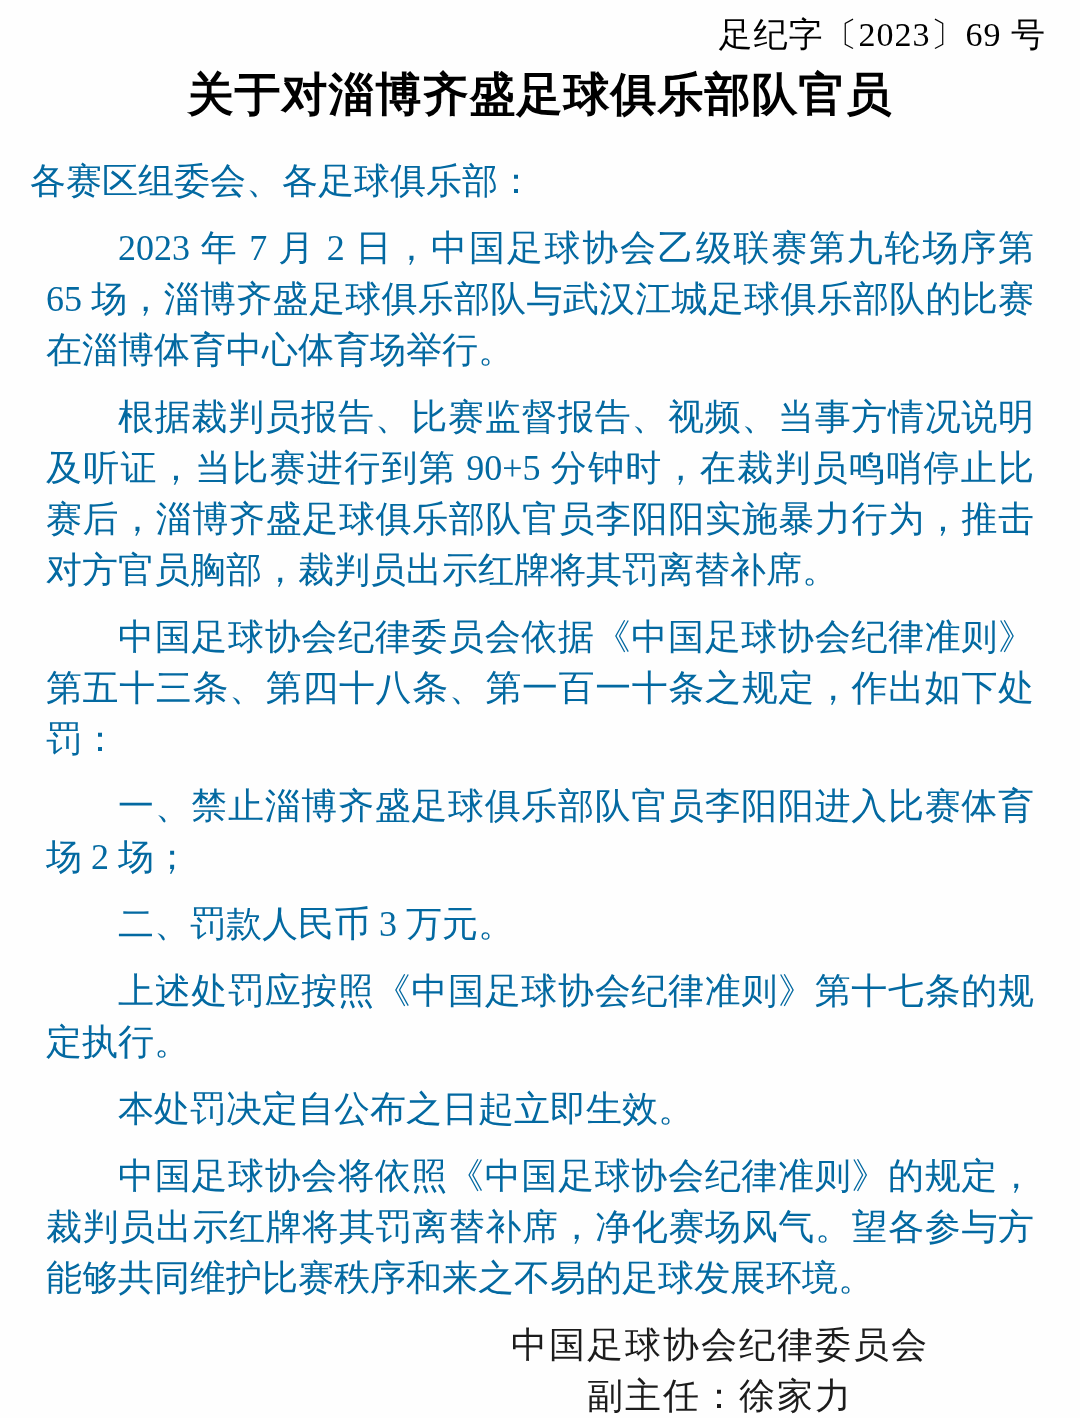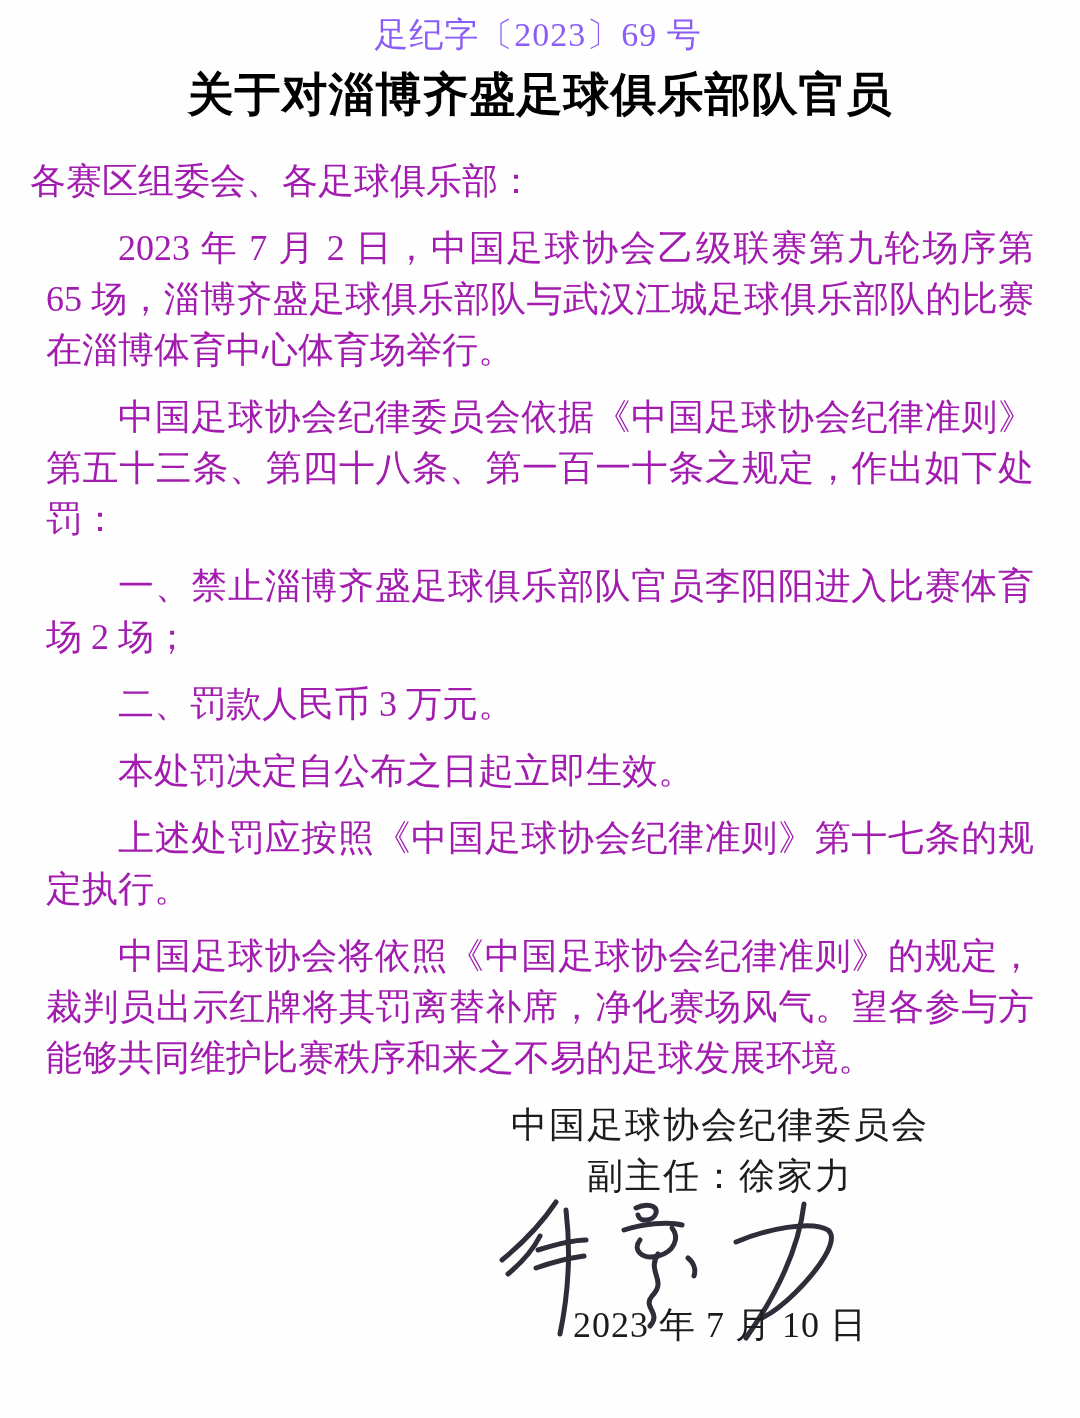--- a/index.html
+++ b/index.html
@@ -15,45 +15,45 @@
     overflow: hidden;
   }
   .page {
     width: 1080px;
     height: 1418px;
     box-sizing: border-box;
     padding: 12px 30px 20px 30px;
     background: #fefefe;
   }
   .doc-number {
-    text-align: center;
+    text-align: right;
     font-size: 34px;
     line-height: 46px;
-    color: #8b5cf6;
+    color: #000000;
     letter-spacing: 1px;
     padding-right: 4px;
   }
   .doc-title {
     text-align: center;
     font-weight: 700;
     font-size: 46px;
     line-height: 61px;
     color: #000000;
     margin-top: 6px;
   }
   .doc-title .t-line {
     display: block;
     letter-spacing: 1px;
   }
   .body-text {
     margin-top: 14px;
     font-size: 36px;
     line-height: 51px;
     text-align: justify;
-    color: #a21caf;
+    color: #0369a1;
   }
   .salutation {
     margin: 0;
   }
   p.para {
     margin: 16px;
     text-indent: 72px;
   }
   .signature-block {
     width: 600px;
@@ -90,25 +90,26 @@
 
   <div class="doc-number">足纪字〔2023〕69 号</div>
 
   <h1 class="doc-title">
     <span class="t-line">关于对淄博齐盛足球俱乐部队官员</span>
   </h1>
 
   <div class="body-text">
     <p class="salutation">各赛区组委会、各足球俱乐部：</p>
     <p class="para">2023 年 7 月 2 日，中国足球协会乙级联赛第九轮场序第 65 场，淄博齐盛足球俱乐部队与武汉江城足球俱乐部队的比赛在淄博体育中心体育场举行。</p>
+    <p class="para">根据裁判员报告、比赛监督报告、视频、当事方情况说明及听证，当比赛进行到第 90+5 分钟时，在裁判员鸣哨停止比赛后，淄博齐盛足球俱乐部队官员李阳阳实施暴力行为，推击对方官员胸部，裁判员出示红牌将其罚离替补席。</p>
     <p class="para">中国足球协会纪律委员会依据《中国足球协会纪律准则》第五十三条、第四十八条、第一百一十条之规定，作出如下处罚：</p>
     <p class="para">一、禁止淄博齐盛足球俱乐部队官员李阳阳进入比赛体育场 2 场；</p>
     <p class="para">二、罚款人民币 3 万元。</p>
+    <p class="para">上述处罚应按照《中国足球协会纪律准则》第十七条的规定执行。</p>
     <p class="para">本处罚决定自公布之日起立即生效。</p>
-    <p class="para">上述处罚应按照《中国足球协会纪律准则》第十七条的规定执行。</p>
     <p class="para">中国足球协会将依照《中国足球协会纪律准则》的规定，裁判员出示红牌将其罚离替补席，净化赛场风气。望各参与方能够共同维护比赛秩序和来之不易的足球发展环境。</p>
   </div>
 
   <div class="signature-block">
     <div class="sig-org">中国足球协会纪律委员会</div>
     <div class="sig-signer">副主任：徐家力</div>
 
     <svg class="sig-handwriting" viewBox="0 0 390 150" xmlns="http://www.w3.org/2000/svg">
       <g fill="none" stroke="#2e2e3a" stroke-width="5" stroke-linecap="round" stroke-linejoin="round">
 

